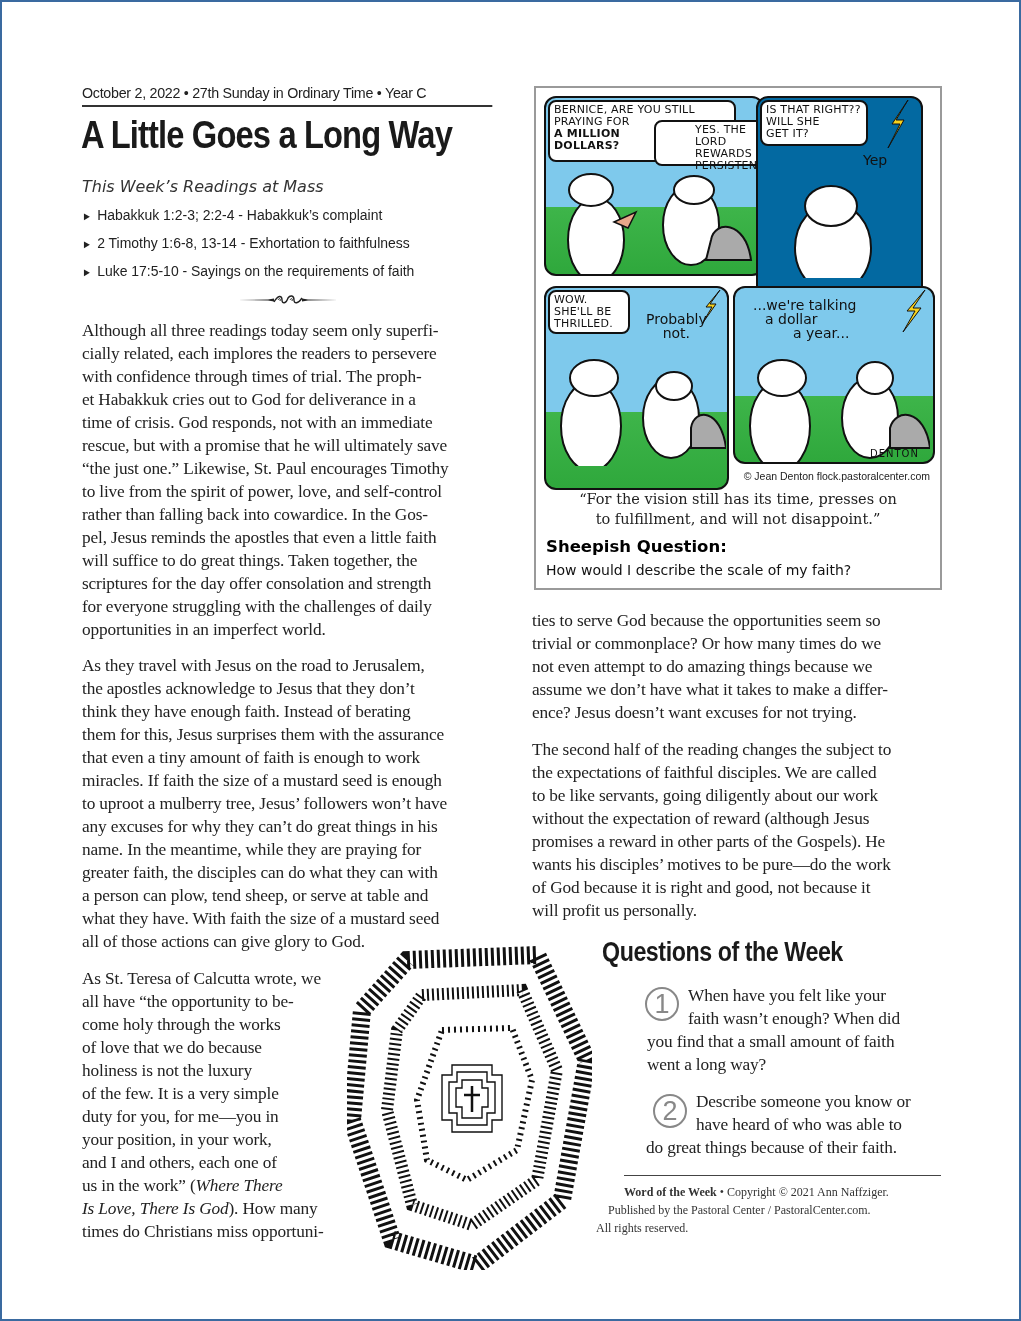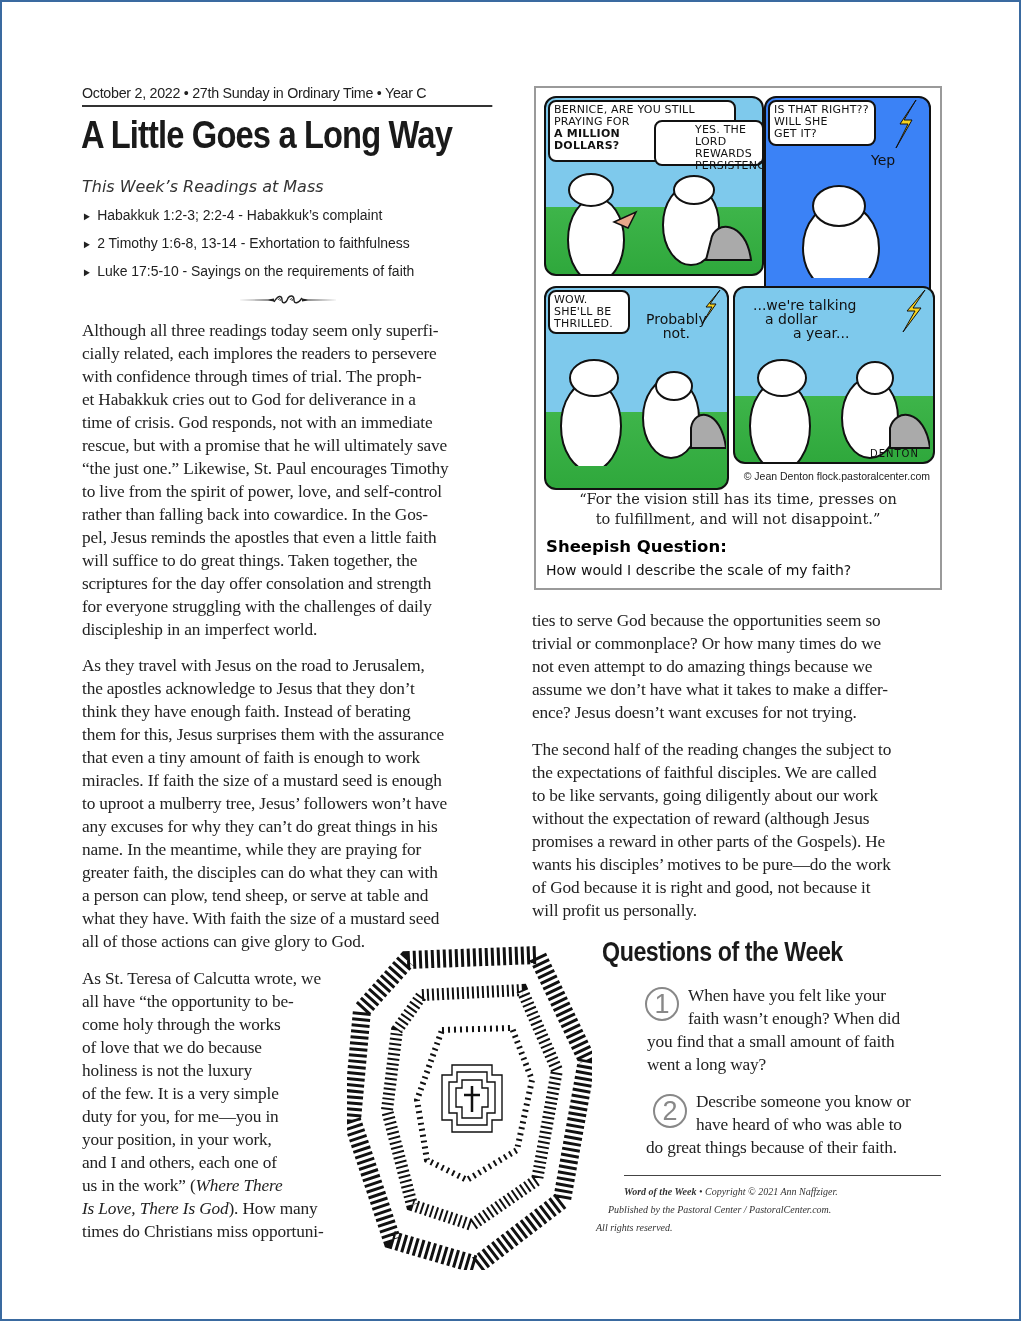--- a/index.html
+++ b/index.html
@@ -46,21 +46,21 @@
   
   .comic-box {
     position: absolute; left: 532px; top: 84px; width: 408px; height: 504px;
     border: 2px solid #9a9a9a; background: #fff;
   }
   .panel {
     position: absolute; border: 2px solid #111; border-radius: 12px; overflow: hidden;
     background: linear-gradient(#7ec9ec 0%, #7ec9ec 62%, #3eb54a 62%, #2fa83c 100%);
   }
   .p1 { left: 8px; top: 8px; width: 220px; height: 180px; }
-  .p2 { left: 228px; top: 8px; width: 167px; height: 216px; background: #3b82f6; }
+  .p2 { left: 220px; top: 8px; width: 167px; height: 216px; background: #0369a1; }
   .p3 { left: 8px; top: 198px; width: 185px; height: 204px; }
   .p4 { left: 197px; top: 198px; width: 202px; height: 178px; }
   .bubble {
     position: absolute; background: #fff; border: 2px solid #111; border-radius: 8px;
     font-family: "DejaVu Sans", sans-serif; font-size: 11px; line-height: 12px; color: #111;
     padding: 2px 4px; text-transform: uppercase; letter-spacing: 0.2px;
   }
   .bubble b { font-weight: bold; }
   .floating {
     position: absolute; font-family: "DejaVu Sans", sans-serif; font-size: 14px; color: #111;
@@ -95,21 +95,21 @@
     white-space: nowrap;
   }
   .qnum {
     position: absolute; width: 34px; height: 34px; border: 2px solid #888; border-radius: 50%;
     font-family: "Liberation Sans", sans-serif; font-size: 27px; line-height: 30px; color: #888;
     text-align: center;
   }
   .rule { position: absolute; left: 622px; top: 1173px; width: 317px; height: 1px; background: #444; }
   .footer {
     position: absolute; left: 604px; top: 1181px; width: 340px;
-    font-family: "Liberation Serif", "DejaVu Serif", serif; font-style: italic; font-size: 10px;
+    font-family: "Liberation Serif", "DejaVu Serif", serif; font-size: 12px;
     line-height: 18px; color: #333;
   }
   .footer .line { text-align: left; }
   .wreath { position: absolute; left: 345px; top: 938px; width: 245px; height: 330px; }
 </style>
 </head>
 <body>
 
 <div class="page">
 
@@ -137,21 +137,21 @@
       <span class="line">et Habakkuk cries out to God for deliverance in a</span>
       <span class="line">time of crisis. God responds, not with an immediate</span>
       <span class="line">rescue, but with a promise that he will ultimately save</span>
       <span class="line">“the just one.” Likewise, St. Paul encourages Timothy</span>
       <span class="line">to live from the spirit of power, love, and self-control</span>
       <span class="line">rather than falling back into cowardice. In the Gos-</span>
       <span class="line">pel, Jesus reminds the apostles that even a little faith</span>
       <span class="line">will suffice to do great things. Taken together, the</span>
       <span class="line">scriptures for the day offer consolation and strength</span>
       <span class="line">for everyone struggling with the challenges of daily</span>
-      <span class="line">discipleship in an imperfect world.</span>
+      <span class="line">opportunities in an imperfect world.</span>
     </div>
   <div class="para body-text" style="left:80px; top:652px;" id="p2">
       <span class="line">As they travel with Jesus on the road to Jerusalem,</span>
       <span class="line">the apostles acknowledge to Jesus that they don’t</span>
       <span class="line">think they have enough faith. Instead of berating</span>
       <span class="line">them for this, Jesus surprises them with the assurance</span>
       <span class="line">that even a tiny amount of faith is enough to work</span>
       <span class="line">miracles. If faith the size of a mustard seed is enough</span>
       <span class="line">to uproot a mulberry tree, Jesus’ followers won’t have</span>
       <span class="line">any excuses for why they can’t do great things in his</span>

